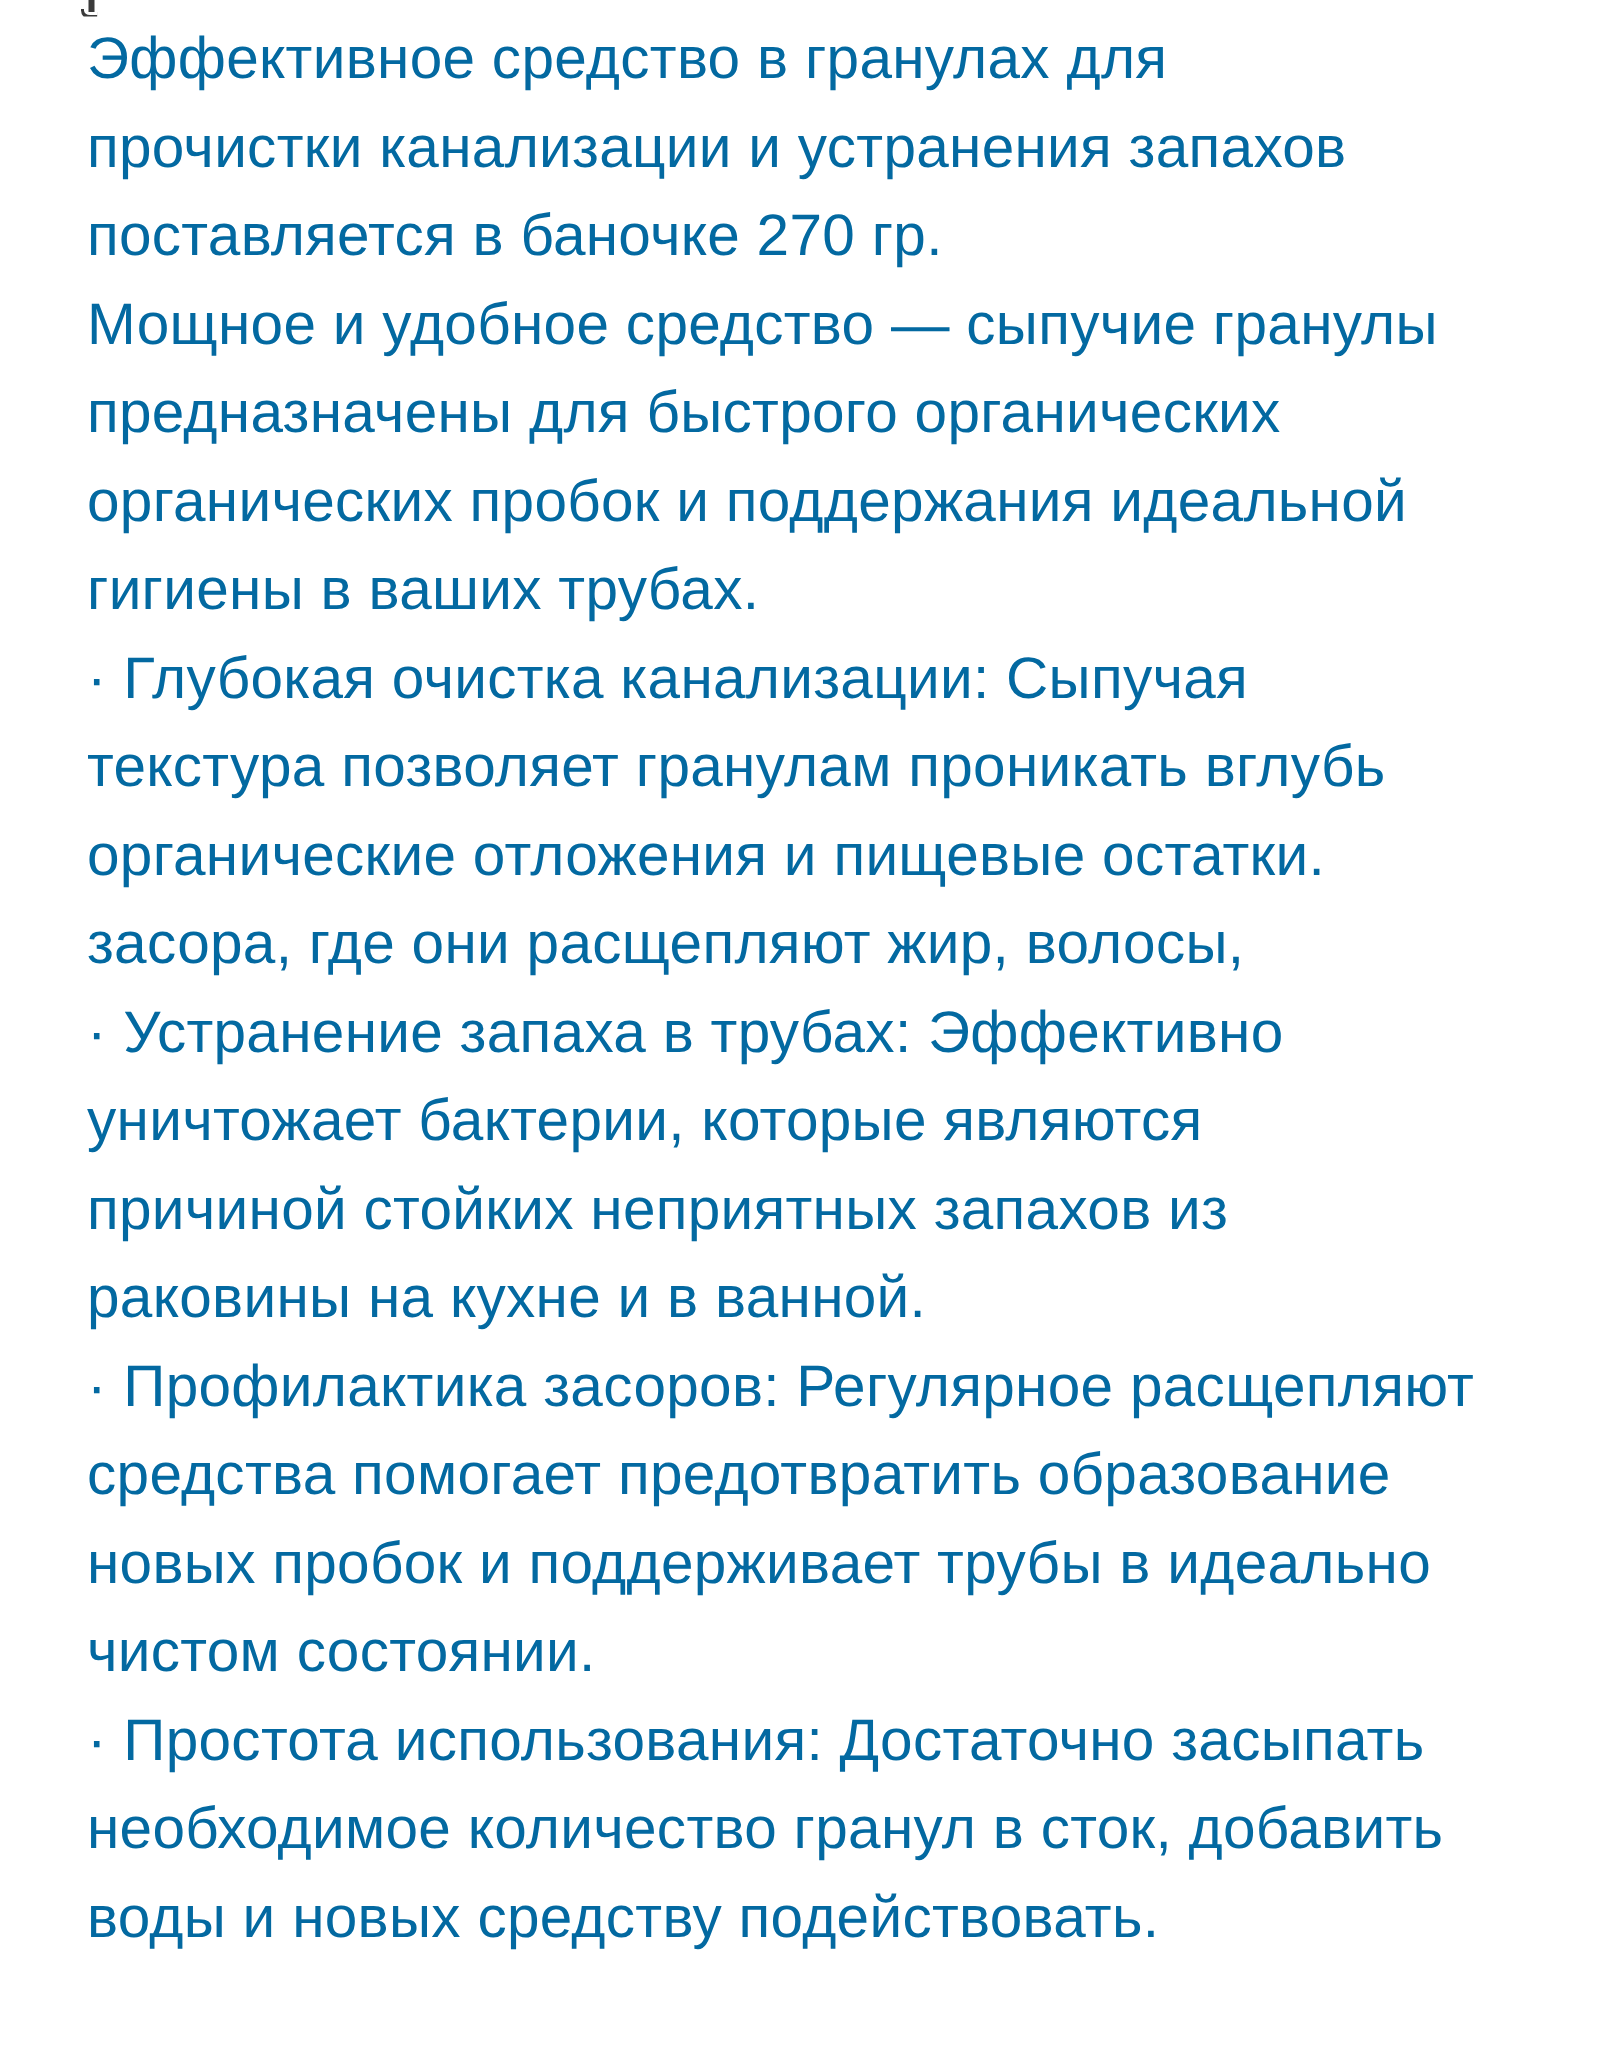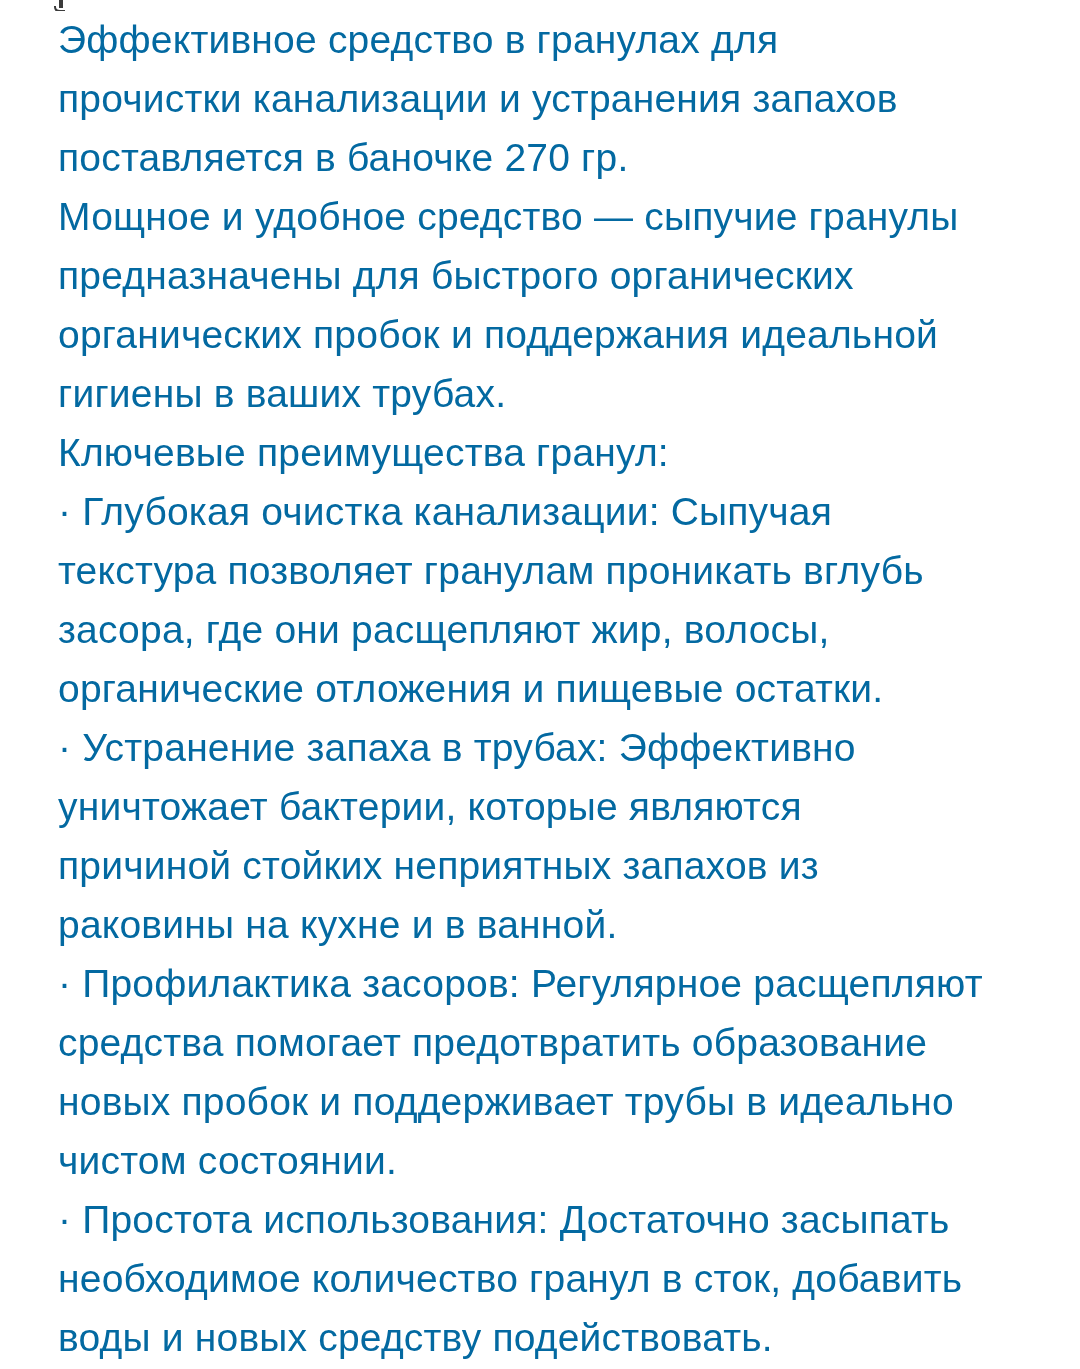--- a/index.html
+++ b/index.html
@@ -72,25 +72,24 @@
   </div>
 
   <div class="text-block">
     <div class="text-line">Эффективное средство в гранулах для</div>
     <div class="text-line">прочистки канализации и устранения запахов</div>
     <div class="text-line">поставляется в баночке 270 гр.</div>
     <div class="text-line">Мощное и удобное средство — сыпучие гранулы</div>
     <div class="text-line">предназначены для быстрого органических</div>
     <div class="text-line">органических пробок и поддержания идеальной</div>
     <div class="text-line">гигиены в ваших трубах.</div>
-    <div class="text-line">Ключевые преимущества гранул:</div>
     <div class="text-line">· Глубокая очистка канализации: Сыпучая</div>
     <div class="text-line">текстура позволяет гранулам проникать вглубь</div>
+    <div class="text-line">органические отложения и пищевые остатки.</div>
     <div class="text-line">засора, где они расщепляют жир, волосы,</div>
-    <div class="text-line">органические отложения и пищевые остатки.</div>
     <div class="text-line">· Устранение запаха в трубах: Эффективно</div>
     <div class="text-line">уничтожает бактерии, которые являются</div>
     <div class="text-line">причиной стойких неприятных запахов из</div>
     <div class="text-line">раковины на кухне и в ванной.</div>
     <div class="text-line">· Профилактика засоров: Регулярное расщепляют</div>
     <div class="text-line">средства помогает предотвратить образование</div>
     <div class="text-line">новых пробок и поддерживает трубы в идеально</div>
     <div class="text-line">чистом состоянии.</div>
     <div class="text-line">· Простота использования: Достаточно засыпать</div>
     <div class="text-line">необходимое количество гранул в сток, добавить</div>

